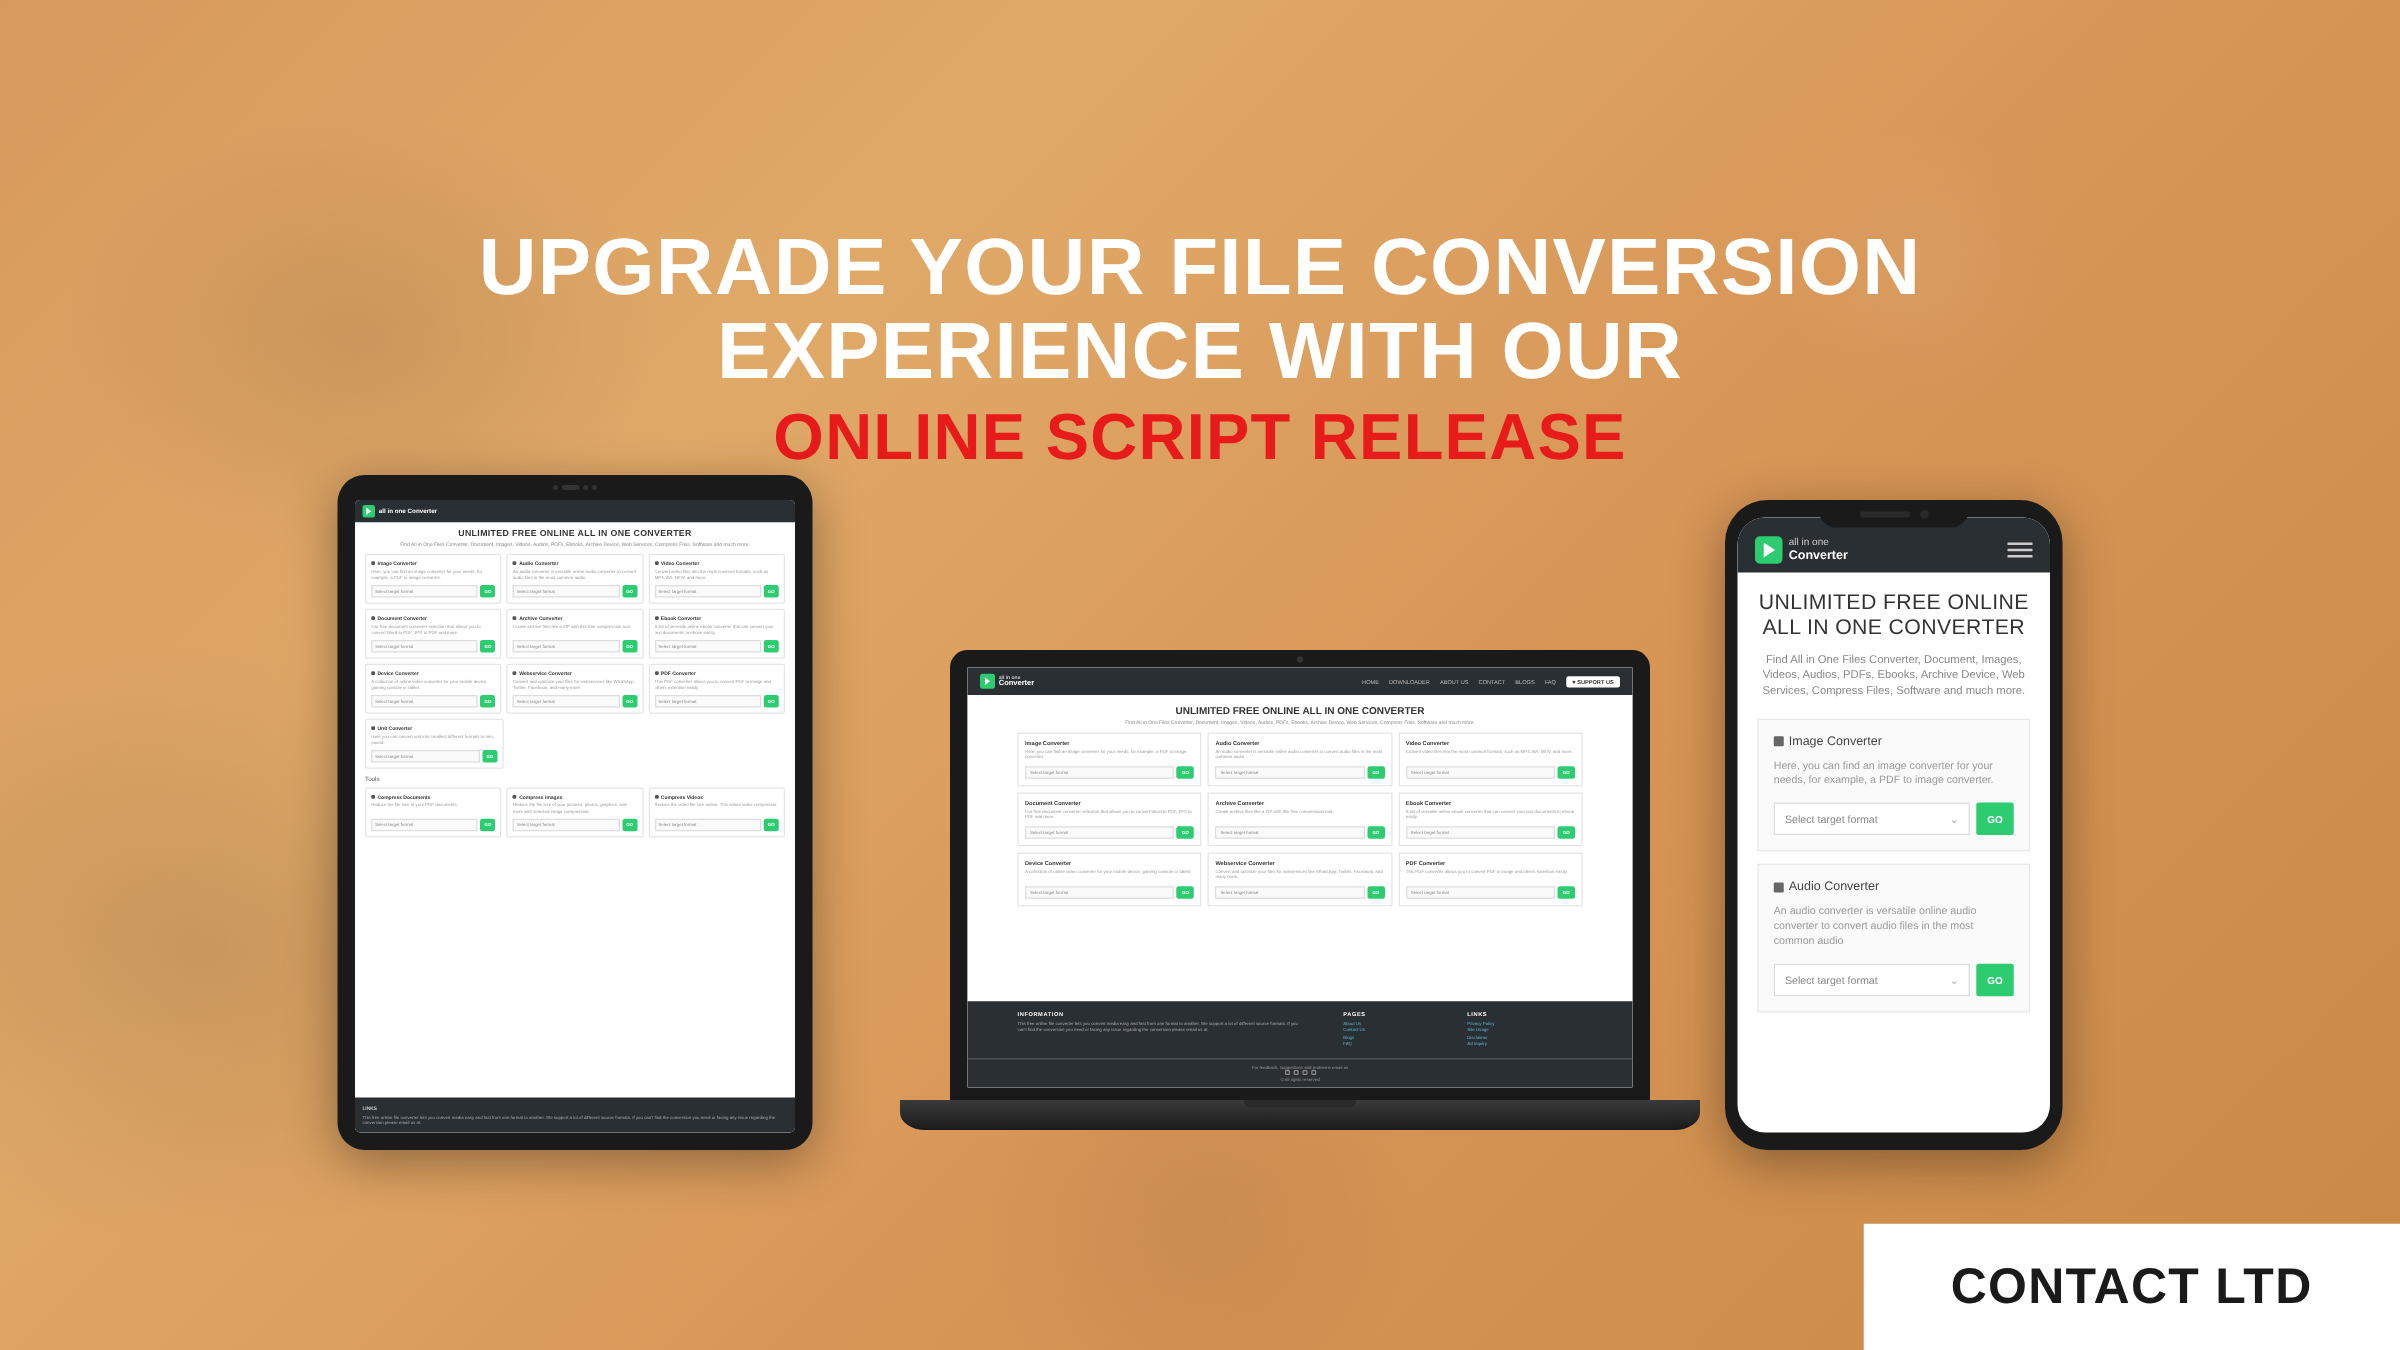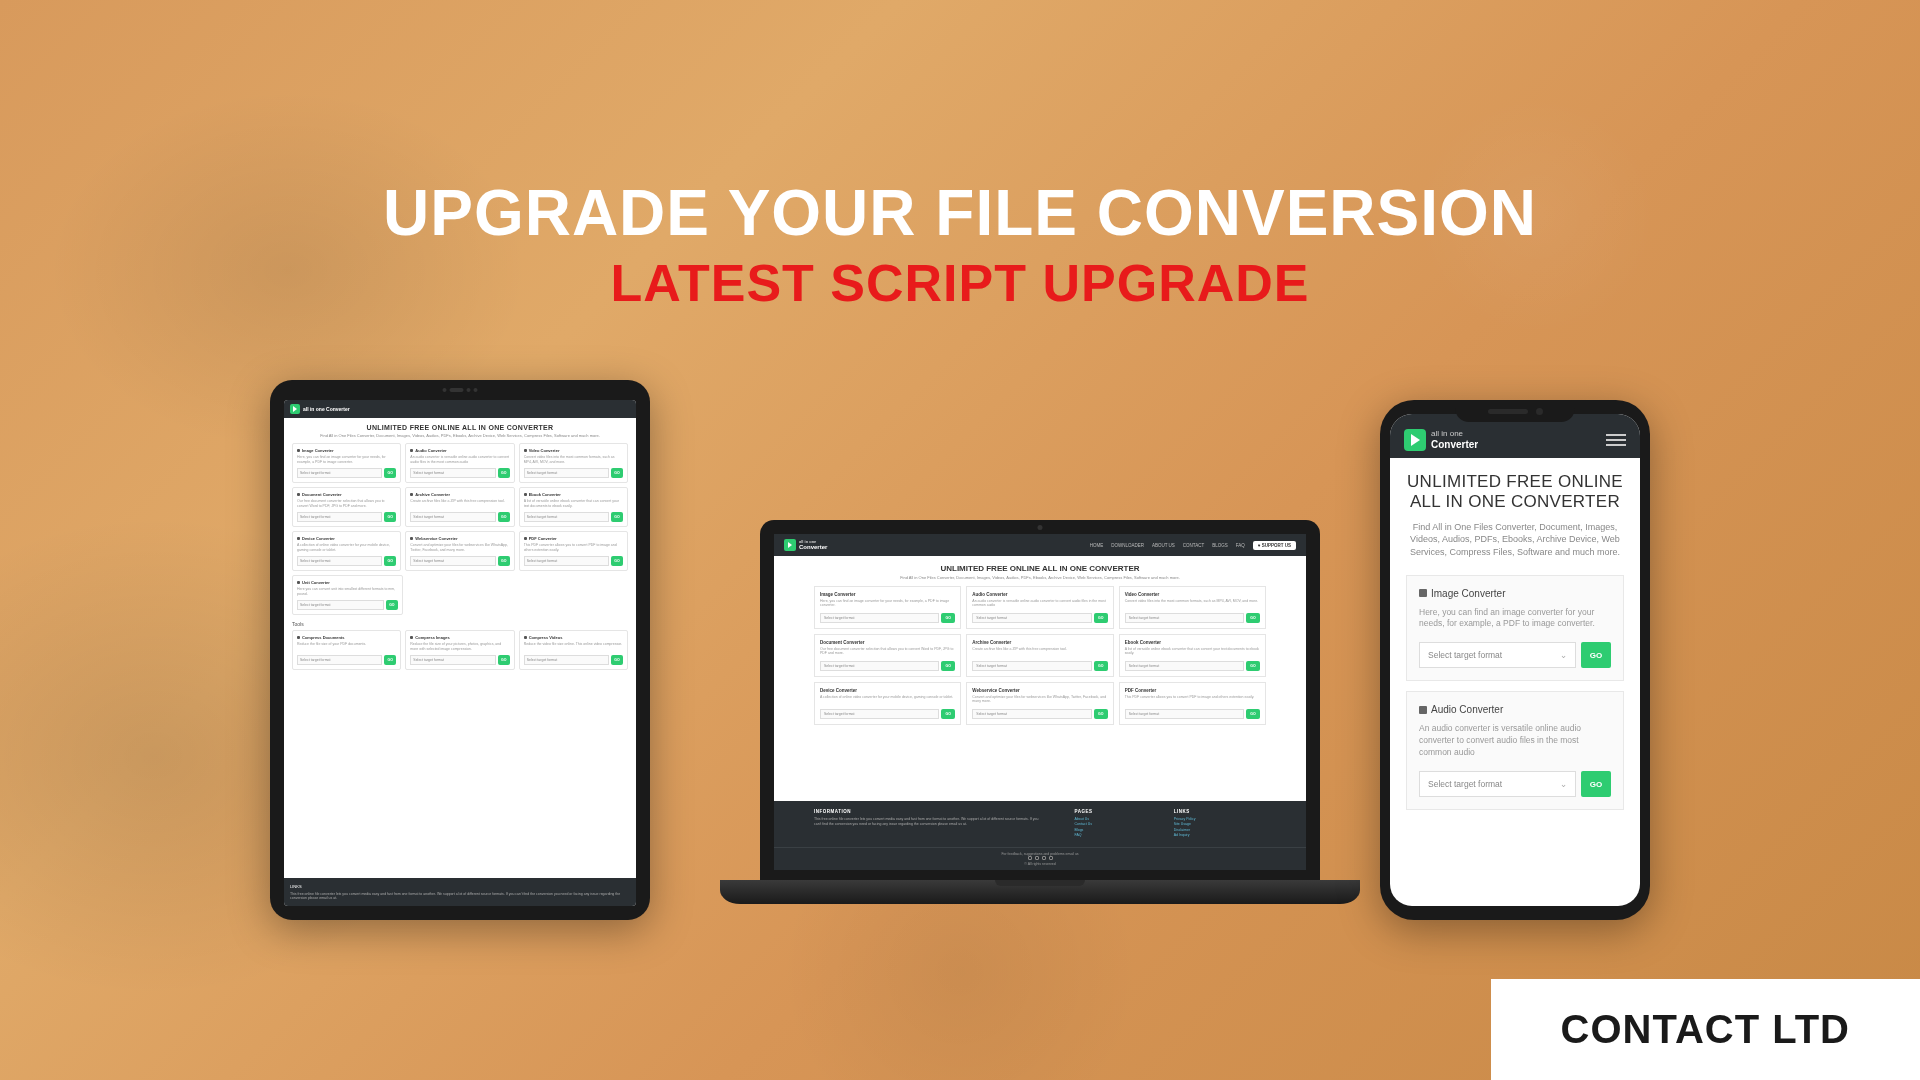--- a/index.html
+++ b/index.html
@@ -241,21 +241,22 @@
 .p-sel::after { content:'⌄'; color:#aaa;}
 .p-go { width:30px; background:#2ecc71; color:#fff; font-size:8px; font-weight:bold; display:flex; align-items:center; justify-content:center; border-radius:2px;}
 </style>
 </head>
 <body>
 
 <div class="texture"></div>
 
 <div class="headline">
   <div class="headline-white">UPGRADE YOUR FILE CONVERSION</div>
-  <div class="headline-red">LATEST SCRIPT UPGRADE</div>
+  <div class="headline-white">EXPERIENCE WITH OUR</div>
+  <div class="headline-red">ONLINE SCRIPT RELEASE</div>
 </div>
 
 <div class="tablet">
   <div class="tablet-notch">
       <span></span>
       <span class="wide"></span>
       <span></span>
       <span></span>
     </div>
   <div class="tablet-screen">

